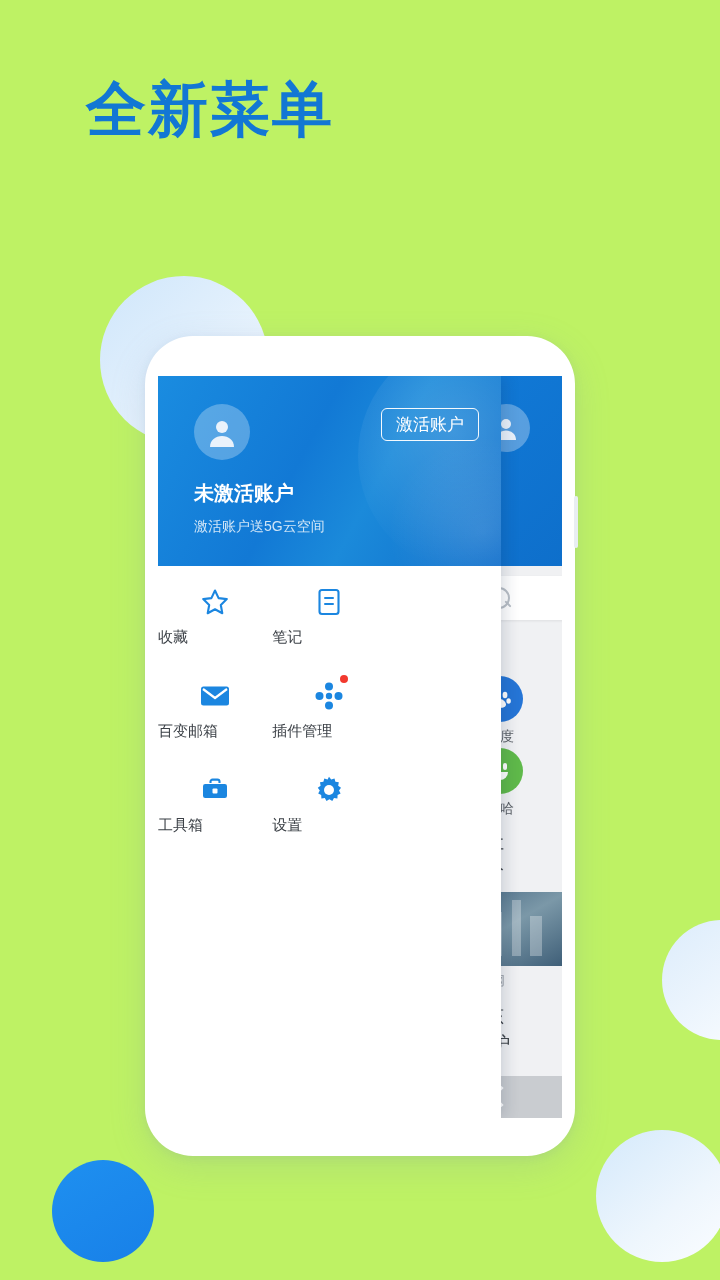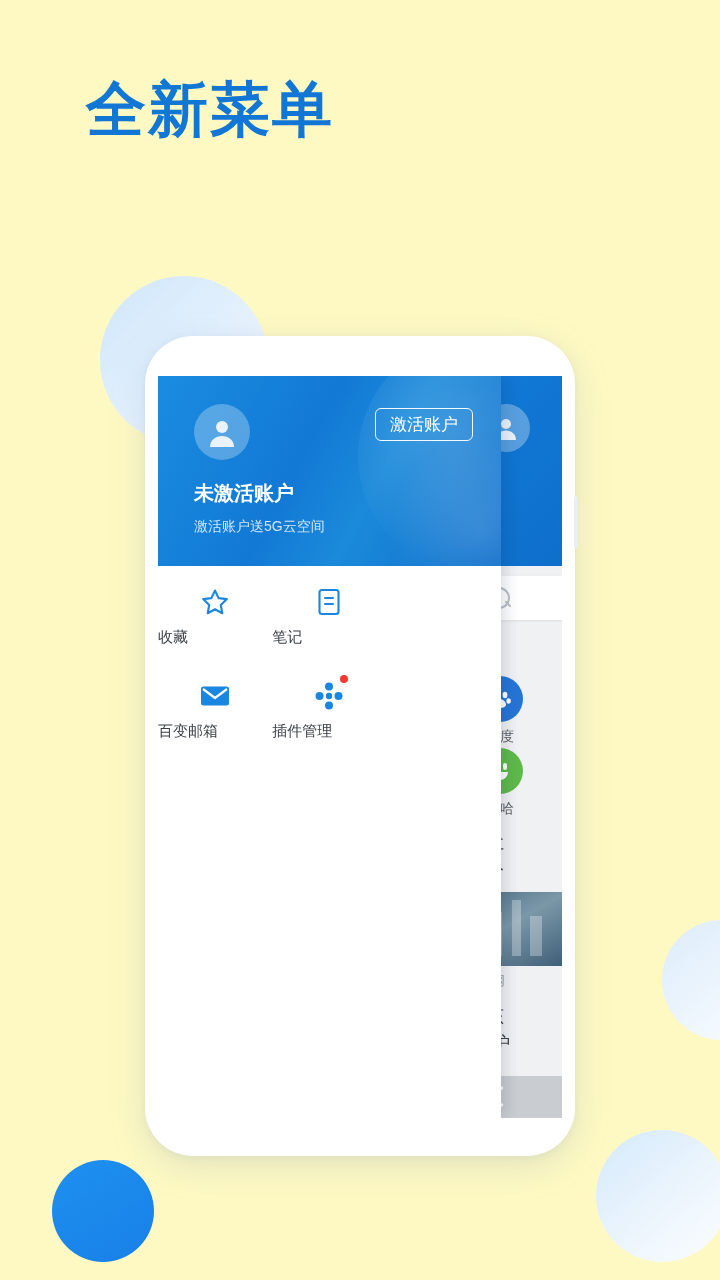--- a/index.html
+++ b/index.html
@@ -8,21 +8,21 @@
     width: 720px;
     height: 1280px;
     overflow: hidden;
     background: #ffffff;
     font-family: "Liberation Sans", sans-serif;
   }
   #stage {
     position: relative;
     width: 720px;
     height: 1280px;
-    background: #fef9c3;
+    background: #bef264;
     overflow: hidden;
   }
 
   
   .blob {
     position: absolute;
     border-radius: 50%;
     pointer-events: none;
   }
   .blob-top-left {
@@ -230,21 +230,21 @@
     position: absolute;
     left: 36px; top: 28px;
     width: 56px; height: 56px;
     border-radius: 50%;
     background: rgba(255,255,255,0.28);
     display: flex; align-items: center; justify-content: center;
   }
   #menu-avatar svg { display: block; }
   #activate-btn {
     position: absolute;
-    right: 28px; top: 32px;
+    right: 22px; top: 32px;
     padding: 7px 14px;
     border: 1px solid rgba(255,255,255,0.95);
     border-radius: 6px;
     color: #ffffff;
     font-size: 17px;
     line-height: 1;
     background: transparent;
     text-align: center;
   }
   #account-name {
@@ -436,19 +436,43 @@
                   <circle cx="24.5" cy="15" r="4" fill="#1b86e0"></circle>
                   <circle cx="15" cy="24.5" r="4" fill="#1b86e0"></circle>
                   <circle cx="15" cy="15" r="3.2" fill="#1b86e0"></circle>
                 </svg>
               </div>
               <div class="badge-dot"></div>
               <div class="label">插件管理</div>
             </div>
           </div>
 
+          <div class="grid-row">
+            <div class="grid-cell">
+              <div class="icon-wrap">
+                <svg width="30" height="26" viewBox="0 0 30 26" aria-hidden="true">
+                  <path d="M10.5 6V4.6a2 2 0 0 1 2-2h5a2 2 0 0 1 2 2V6" fill="none" stroke="#1b86e0" stroke-width="2.1"></path>
+                  <rect x="3" y="7" width="24" height="14" rx="2.2" fill="#1b86e0"></rect>
+                  <rect x="12.5" y="11.5" width="5" height="5" rx="1" fill="#ffffff"></rect>
+                </svg>
+              </div>
+              <div class="label">工具箱</div>
+            </div>
+
+            <div class="grid-cell">
+              <div class="icon-wrap">
+                <svg width="30" height="30" viewBox="0 0 30 30" aria-hidden="true">
+                  <path d="M15 1.8l2.2 2.6 3.3-1 .9 3.3 3.4.6-.6 3.4 2.8 2-2 2.8 1.6 3-3 1.5-.2 3.4-3.4-.3-1.7 3-2.9-1.8-2.9 1.8-1.7-3-3.4.3-.2-3.4-3-1.5 1.6-3-2-2.8 2.8-2-.6-3.4 3.4-.6.9-3.3 3.3 1z" fill="#1b86e0"></path>
+                  <circle cx="15" cy="15" r="5" fill="#ffffff"></circle>
+                </svg>
+              </div>
+              <div class="label">设置</div>
+            </div>
+
+            <div class="grid-cell"></div>
+          </div>
 
         </div>
       </div>
 
     </div>
   </div>
 </div>
 
 </body></html>

